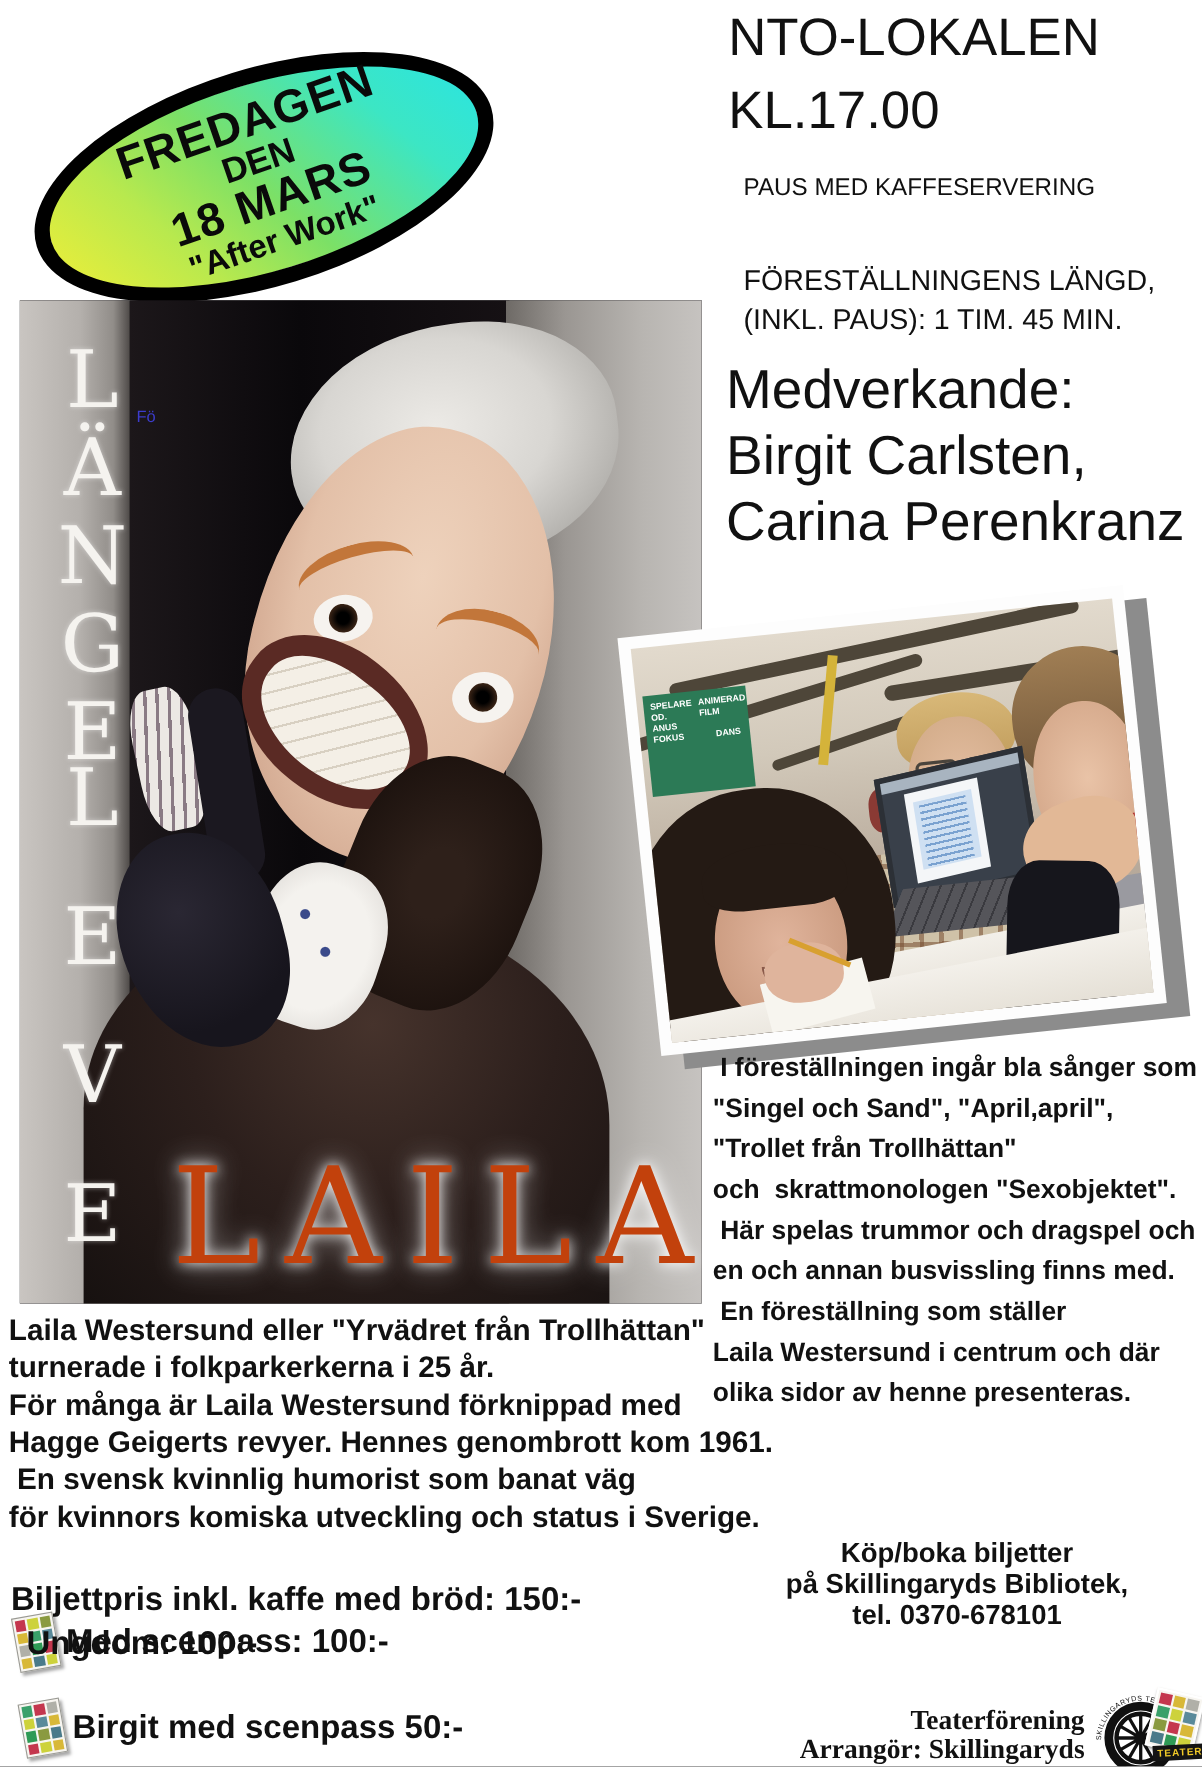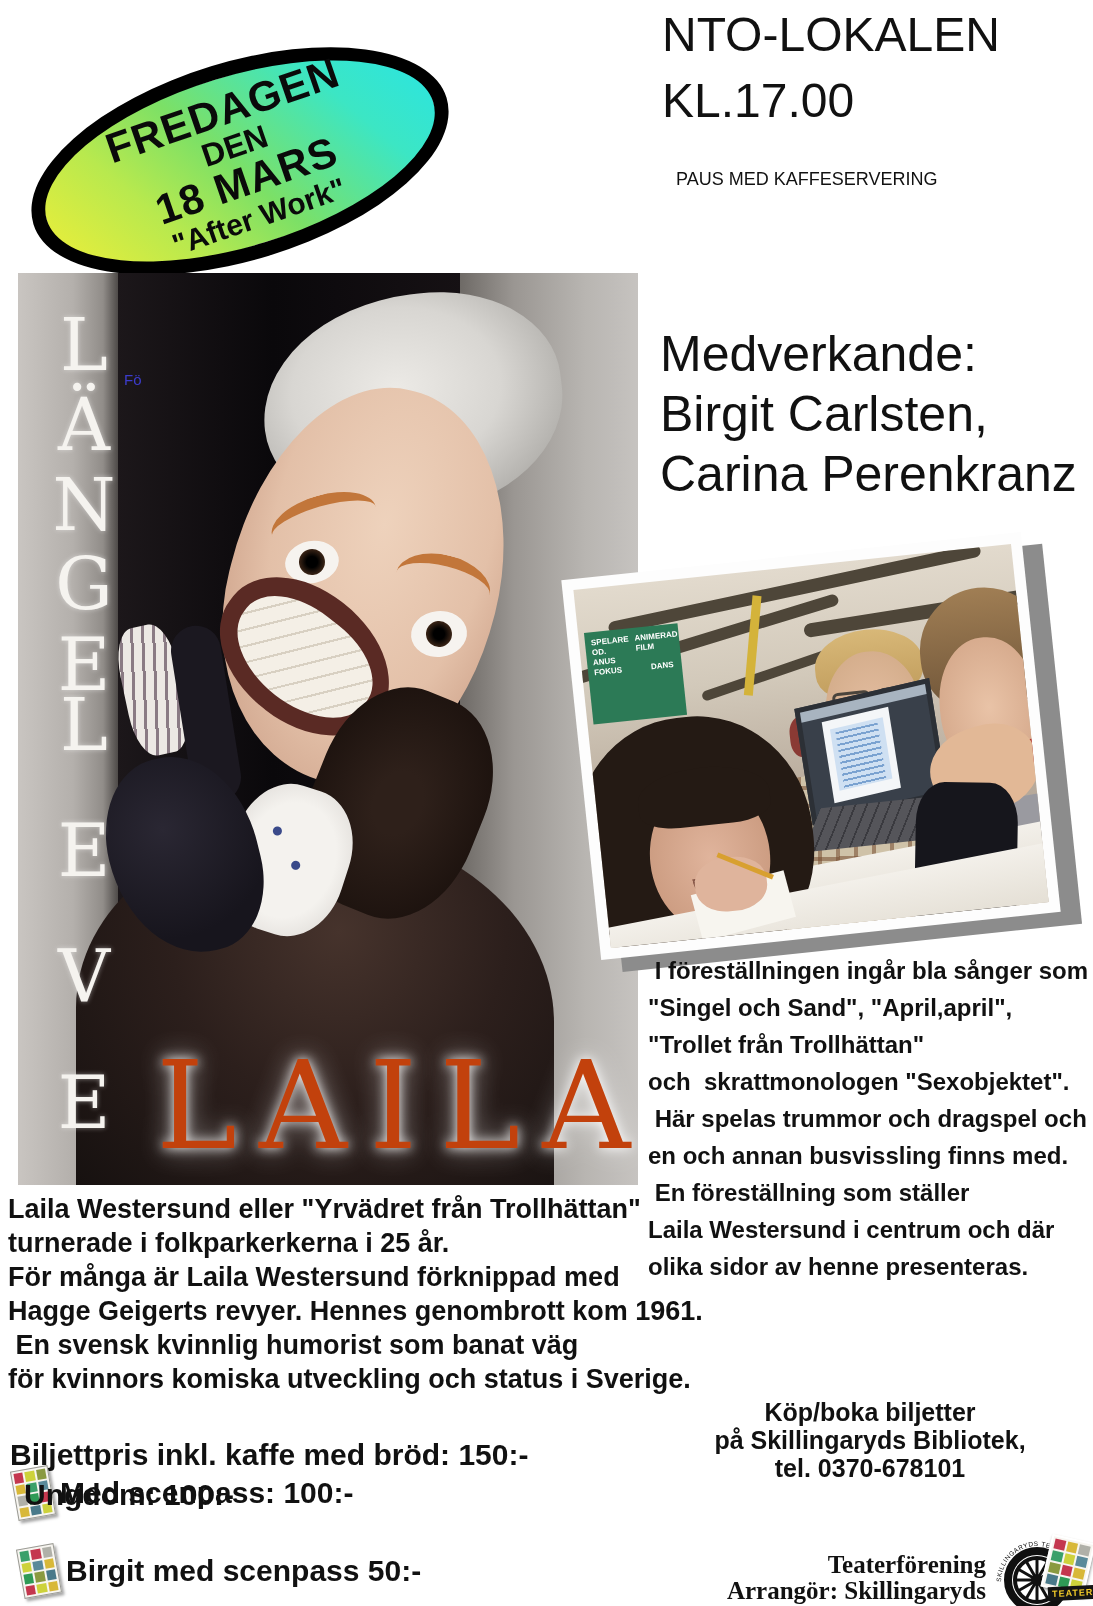--- a/index.html
+++ b/index.html
@@ -14,21 +14,21 @@
          background:linear-gradient(57deg,#f4ef36 0%,#b8e94e 28%,#7ce066 48%,#3ce6c4 76%,#28e4e6 100%);
          transform:rotate(-17deg);display:flex;align-items:center;justify-content:center;}
   .badge-text{text-align:center;color:#0a0a0a;font-weight:bold;line-height:1.0;transform:rotate(-2deg);}
   .badge-l1{font-size:42px;letter-spacing:1px;}
   .badge-l2{font-size:32px;}
   .badge-l3{font-size:42px;letter-spacing:1px;}
   .badge-l4{font-size:30px;font-weight:600;margin-top:2px;}
 
   
   .venue-name{left:662px;top:2px;font-size:48px;line-height:66px;letter-spacing:0px;}
-  .venue-pause{left:676px;top:157px;font-size:18px;margin-top:12px;}
+  .venue-pause{left:676px;top:157px;font-size:22px;}
   .venue-dur{left:676px;top:238px;font-size:26px;line-height:35px;}
   .cast{left:660px;top:324px;font-size:50px;line-height:60px;}
 
   
   .main-photo{left:18px;top:273px;width:620px;height:912px;background:#0e0b0d;overflow:hidden;}
   .mp-col-left{left:0;top:0;width:100px;height:100%;
       background:linear-gradient(90deg,#c9c5c1 0%,#b4b0ac 55%,#918d89 85%,#4e4a48 100%);}
   .mp-col-right{right:0;top:0;width:178px;height:100%;
       background:linear-gradient(90deg,#6e6a66 0%,#9a9692 30%,#b8b5b1 70%,#c6c3c0 100%);}
   .mp-col-left,.mp-col-right{background-blend-mode:multiply;}
@@ -171,20 +171,21 @@
     <div class="badge-text">
       <div class="badge-l1">FREDAGEN</div>
       <div class="badge-l2">DEN</div>
       <div class="badge-l3">18 MARS</div>
       <div class="badge-l4">"After Work"</div>
     </div>
   </div>
 
   <div class="abs venue-name pre"><span>NTO-LOKALEN</span><br><span>KL.17.00</span></div>
   <div class="abs venue-pause">PAUS MED KAFFESERVERING</div>
+  <div class="abs venue-dur pre"><span>FÖRESTÄLLNINGENS LÄNGD,</span><br><span>(INKL. PAUS): 1 TIM. 45 MIN.</span></div>
 
   <div class="abs cast">
     <div>Medverkande:</div>
     <div>Birgit Carlsten,</div>
     <div>Carina Perenkranz</div>
   </div>
 
   <div class="abs main-photo">
     <div class="abs mp-col-left"></div>
     <div class="abs mp-doorway"></div>

